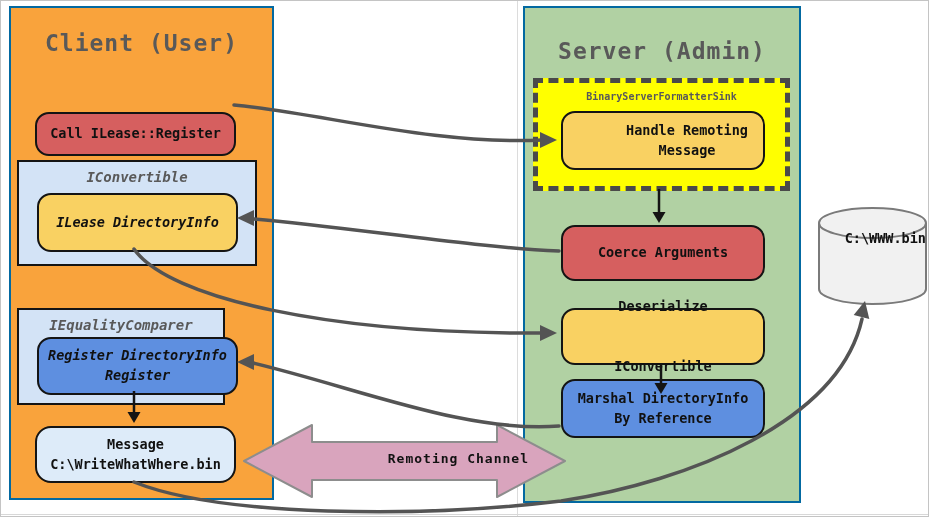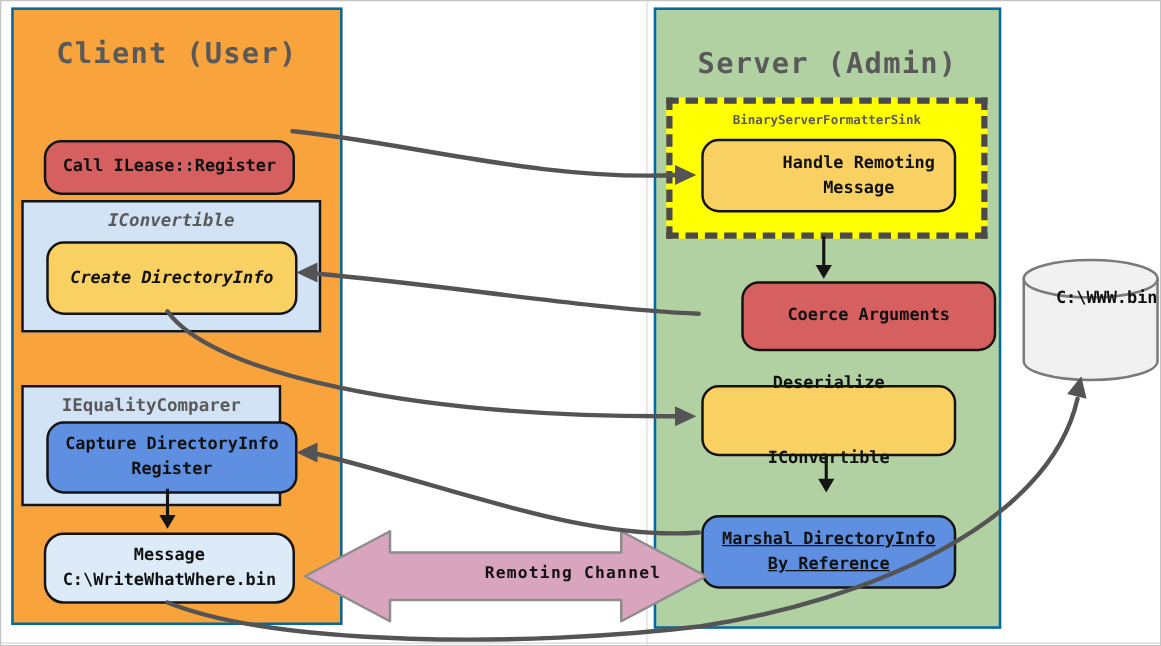--- a/index.html
+++ b/index.html
@@ -66,28 +66,28 @@
   <div class="panel client">
     <div class="panel-title">Client (User)</div>
 
     <div class="box red" style="left:24px;top:72px;width:201px;height:44px;margin-top:32px;">
       <span>Call ILease::Register</span>
     </div>
 
     <div class="container" style="left:6px;top:152px;width:240px;height:106px;font-style:italic;">
       <div class="container-title">IConvertible</div>
       <div class="box yellow" style="left:18px;top:31px;width:201px;height:59px;">
-        <span>Create DirectoryInfo</span>
+        <span>ILease DirectoryInfo</span>
       </div>
     </div>
 
-    <div class="container" style="left:6px;top:300px;width:208px;height:97px;">
+    <div class="container" style="left:6px;top:300px;width:208px;height:97px;font-style:italic;">
       <div class="container-title">IEqualityComparer</div>
       <div class="box blue" style="left:18px;top:27px;width:201px;height:58px;">
-        <span>Capture DirectoryInfo</span>
+        <span>Register DirectoryInfo</span>
         <span>Register</span>
       </div>
     </div>
 
     <div class="box paleblue" style="left:24px;top:418px;width:201px;height:57px;border-radius:16px;">
       <span>Message</span>
       <span>C:\WriteWhatWhere.bin</span>
     </div>
   </div>
 
@@ -95,30 +95,30 @@
     <div class="panel-title">Server (Admin)</div>
 
     <div class="sink">
       <div class="sink-title">BinaryServerFormatterSink</div>
       <div class="box yellow" style="left:23px;top:28px;width:204px;height:59px;padding-left:48px;">
         <span>Handle Remoting</span>
         <span>Message</span>
       </div>
     </div>
 
-    <div class="box red" style="left:36px;top:217px;width:204px;height:56px;margin-left:32px;">
+    <div class="box red" style="left:36px;top:217px;width:204px;height:56px;">
       <span>Coerce Arguments</span>
     </div>
 
     <div class="box yellow" style="left:36px;top:300px;width:204px;height:57px;gap:40px;">
       <span>Deserialize</span>
       <span>IConvertible</span>
     </div>
 
-    <div class="box blue" style="left:36px;top:404px;width:204px;height:59px;text-decoration:underline;">
+    <div class="box blue" style="left:36px;top:371px;width:204px;height:59px;">
       <span>Marshal DirectoryInfo</span>
       <span>By Reference</span>
     </div>
   </div>
 
   <svg class="overlay" width="929" height="517" viewBox="0 0 929 517">
 
     <g>
       <path class="cyl" d="M 818 222 L 818 288 A 53.5 15 0 0 0 925 288 L 925 222"></path>
       <ellipse class="cyl" cx="871.5" cy="222" rx="53.5" ry="15"></ellipse>

